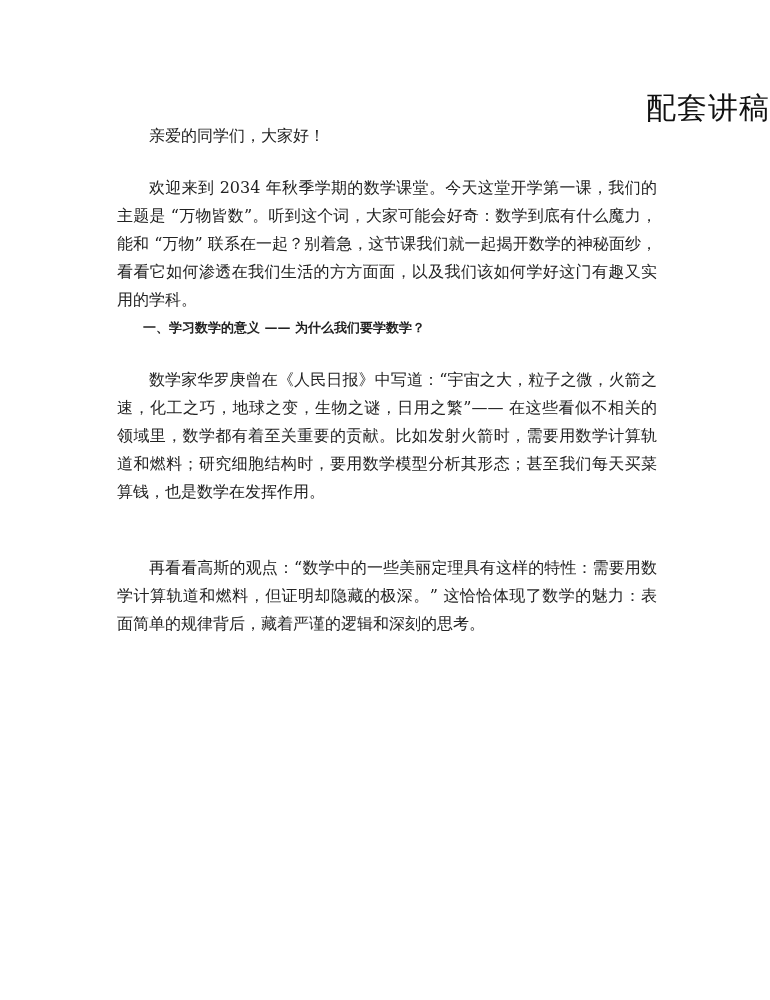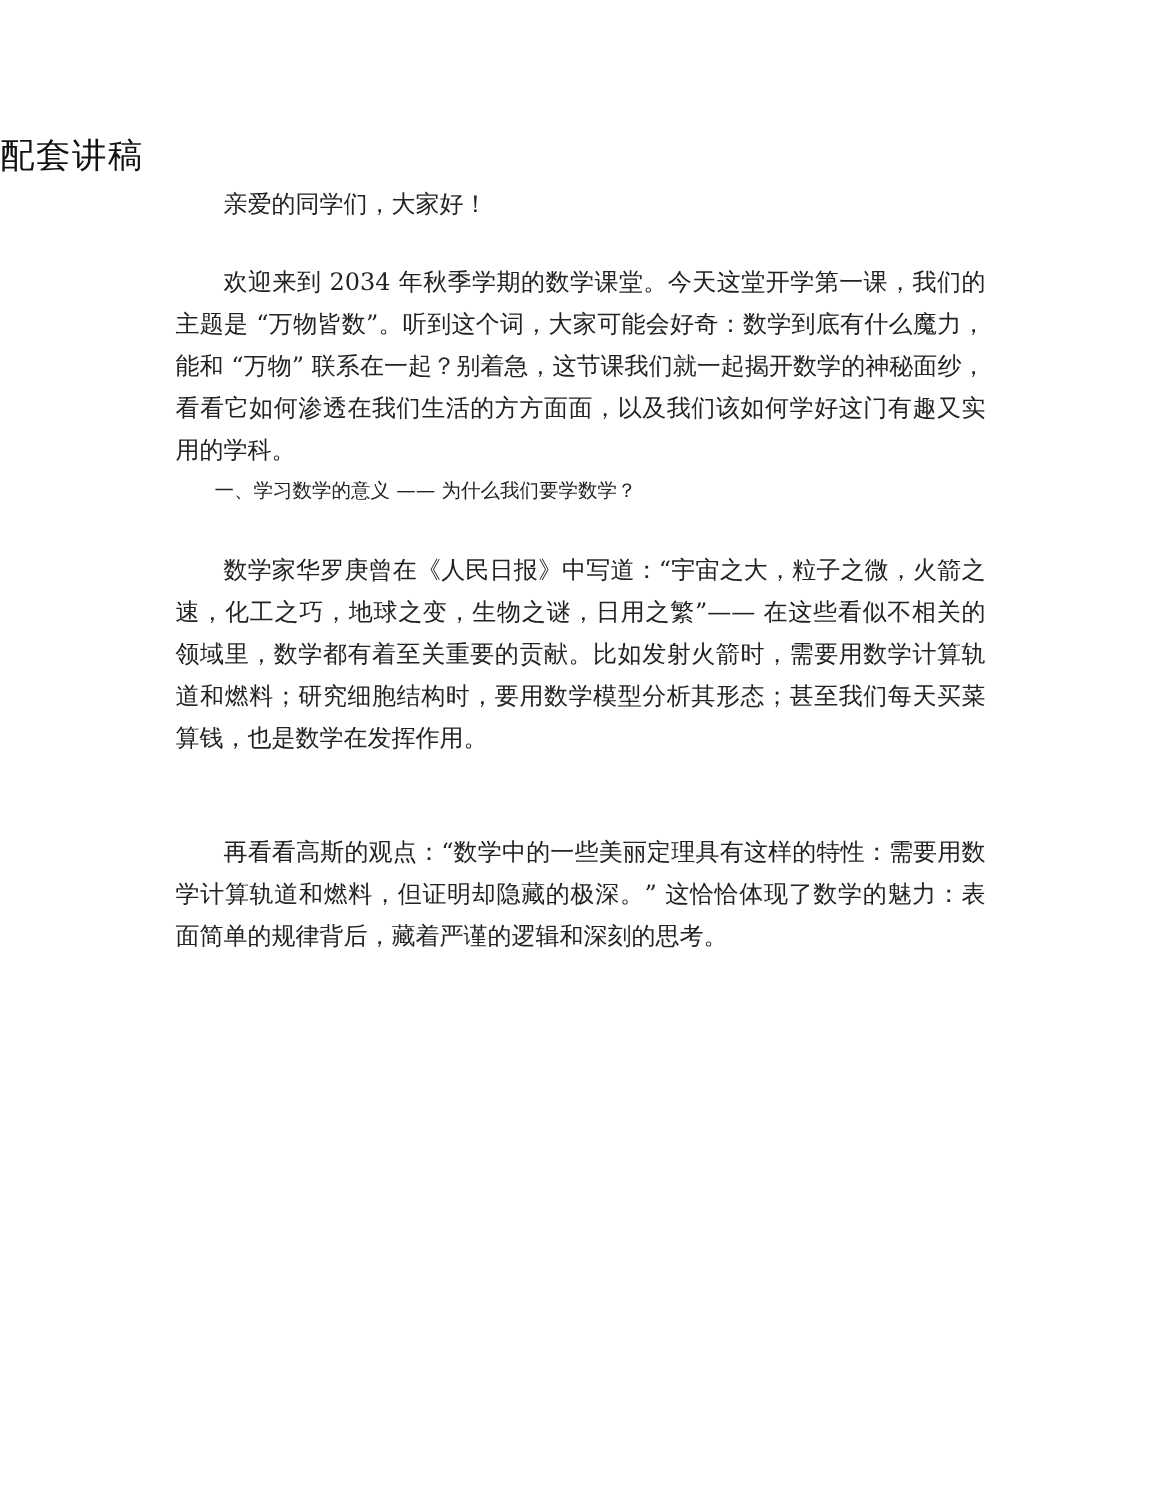--- a/index.html
+++ b/index.html
@@ -21,22 +21,22 @@
       top: 0;
       width: 770px;
       height: 1000px;
       background: #ffffff;
     }
     .title {
       position: absolute;
       top: 88px;
       left: 0;
       width: 770px;
-      text-align: left;
-      font-size: 23px;
+      text-align: right;
+      font-size: 30px;
       font-family: "DejaVu Sans", "Liberation Sans", sans-serif;
       color: #111111;
       letter-spacing: 1px;
       margin: 0;
       font-weight: normal;
     }
     .content {
       position: absolute;
       left: 117px;
       top: 122px;
@@ -55,21 +55,21 @@
       text-indent: 2em;
     }
     .gap {
       height: 24px;
     }
     .heading {
       margin: 0;
       font-size: 13px;
       line-height: 28px;
       text-indent: 2em;
-      font-weight: normal;
+      font-weight: bold;
       font-family: "DejaVu Sans", "Liberation Sans", sans-serif;
       color: #222222;
     }
   </style>
 </head>
 <body>
 
 <div class="page">
   <h1 class="title">配套讲稿</h1>
 

